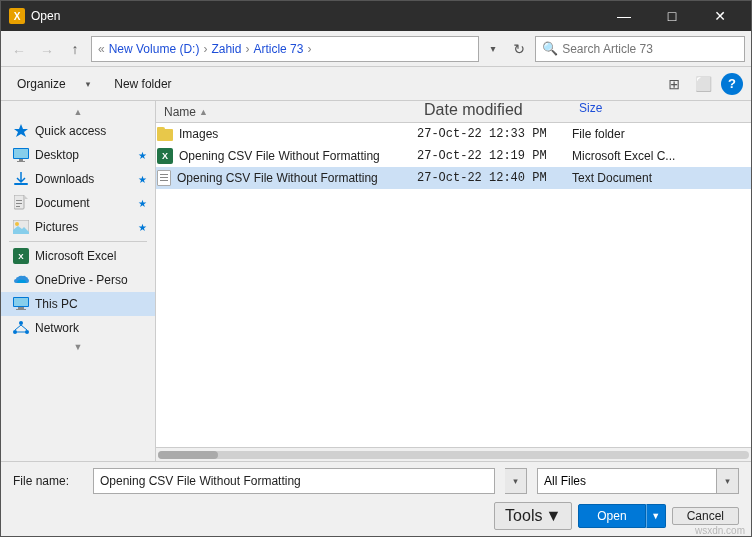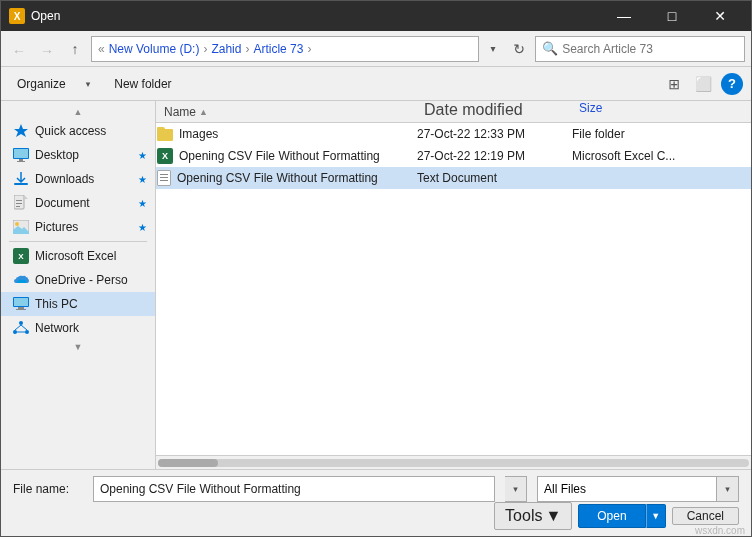--- a/index.html
+++ b/index.html
@@ -207,21 +207,21 @@
       cursor: pointer;
       border-bottom: 1px solid transparent;
     }
     .file-row.selected { background: #cce0f5; }
     .file-cell-name {
       flex: 0 0 260px;
       display: flex; align-items: center; gap: 6px;
       font-size: 12px; color: #222;
       overflow: hidden; text-overflow: ellipsis; white-space: nowrap;
     }
-    .file-cell-date { flex: 0 0 155px; font-size: 12px; color: #222; }
+    .file-cell-date { flex: 0 0 155px; font-size: 12px; color: #222; font-family: Liberation Mono, monospace; }
     .file-cell-type { flex: 0 0 120px; font-size: 12px; color: #222; overflow: hidden; text-overflow: ellipsis; white-space: nowrap; }
     .file-cell-size { flex: 1; font-size: 12px; color: #222; }
 
     
     .icon-folder { width: 16px; height: 14px; position: relative; }
     .icon-folder::before {
       content: '';
       position: absolute; bottom: 0; left: 0;
       width: 16px; height: 12px;
       background: #e8c84a;
@@ -274,21 +274,21 @@
       width: 60px; height: 8px; background: #aaa; border-radius: 4px; position: absolute; left: 0;
     }
 
     
     .bottom-bar {
       background: #f0f0f0;
       border-top: 1px solid #ccc;
       padding: 6px 12px;
       display: flex;
       flex-direction: column;
-      gap: 0;
+      gap: 8px;
       flex-shrink: 0;
     }
     .filename-row {
       display: flex;
       align-items: center;
       gap: 10px;
     }
     .filename-label { font-size: 12px; color: #222; min-width: 70px; }
     .filename-input-wrap {
       flex: 1;
@@ -593,20 +593,21 @@
 
         <div class="file-row selected">
           <div class="file-cell-name">
             <div class="icon-txt">
               <div class="icon-txt-line"></div>
               <div class="icon-txt-line"></div>
               <div class="icon-txt-line"></div>
             </div>
             <span>Opening CSV File Without Formatting</span>
           </div>
+          <div class="file-cell-date">27-Oct-22 12:40 PM</div>
           <div class="file-cell-type">Text Document</div>
           <div class="file-cell-size"></div>
         </div>
       </div>
 
       <div class="h-scrollbar">
         <div class="h-scroll-track">
           <div class="h-scroll-thumb"></div>
         </div>
       </div>

